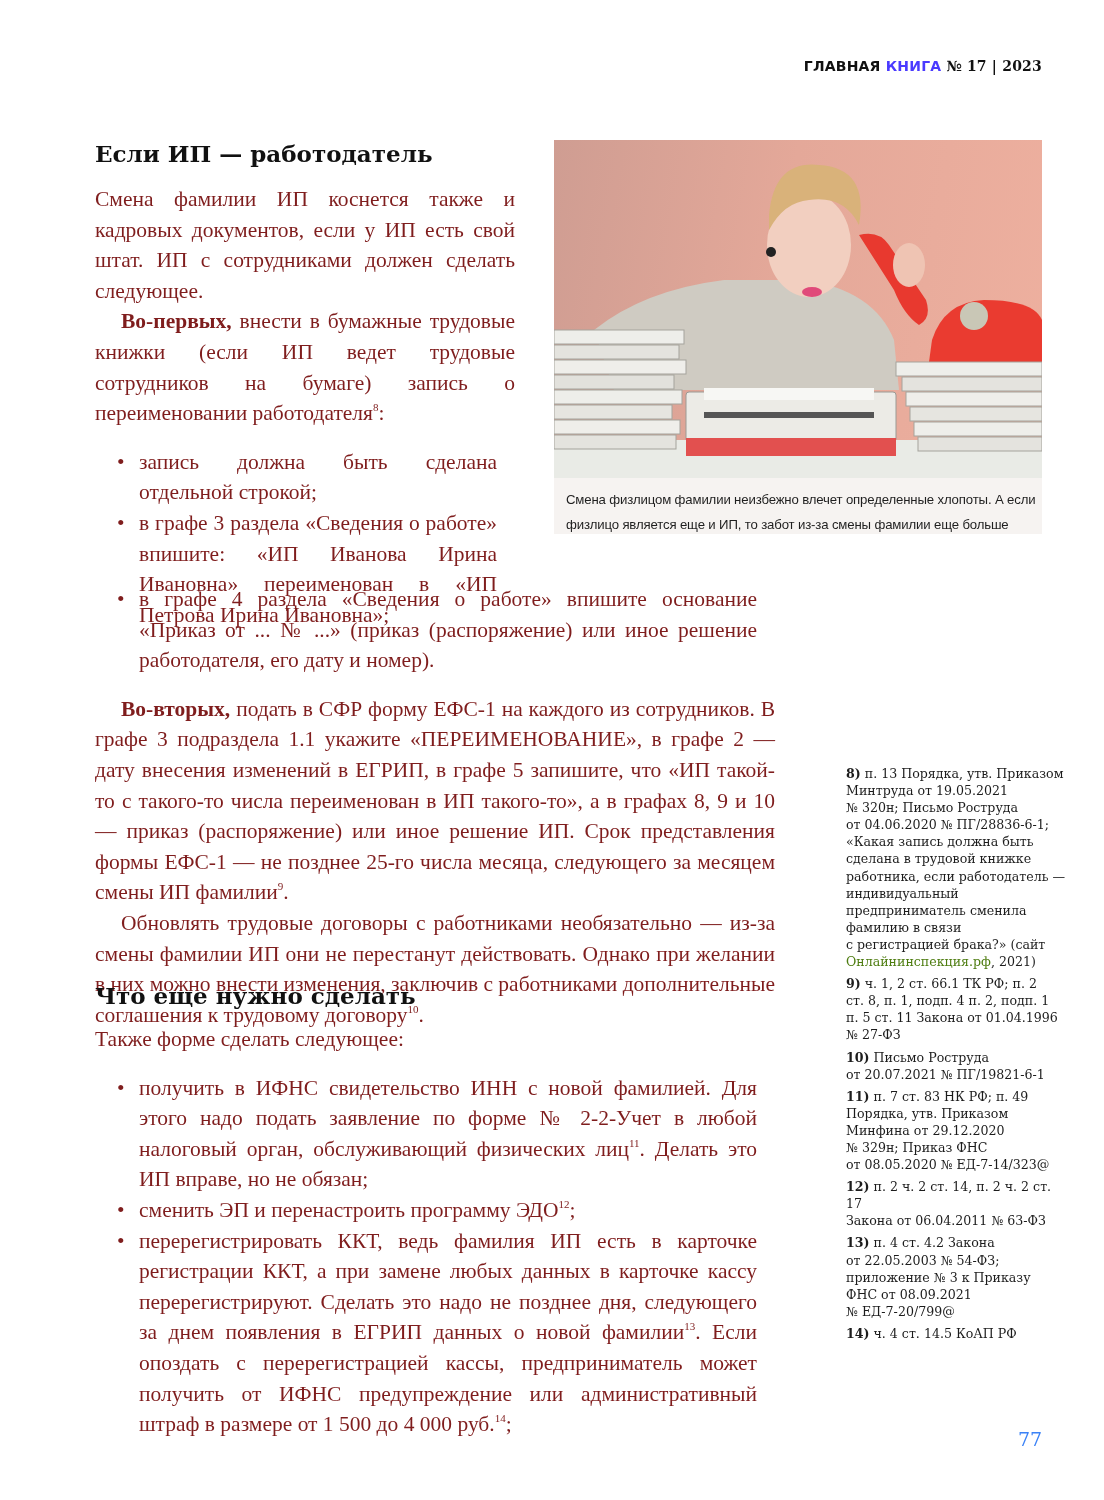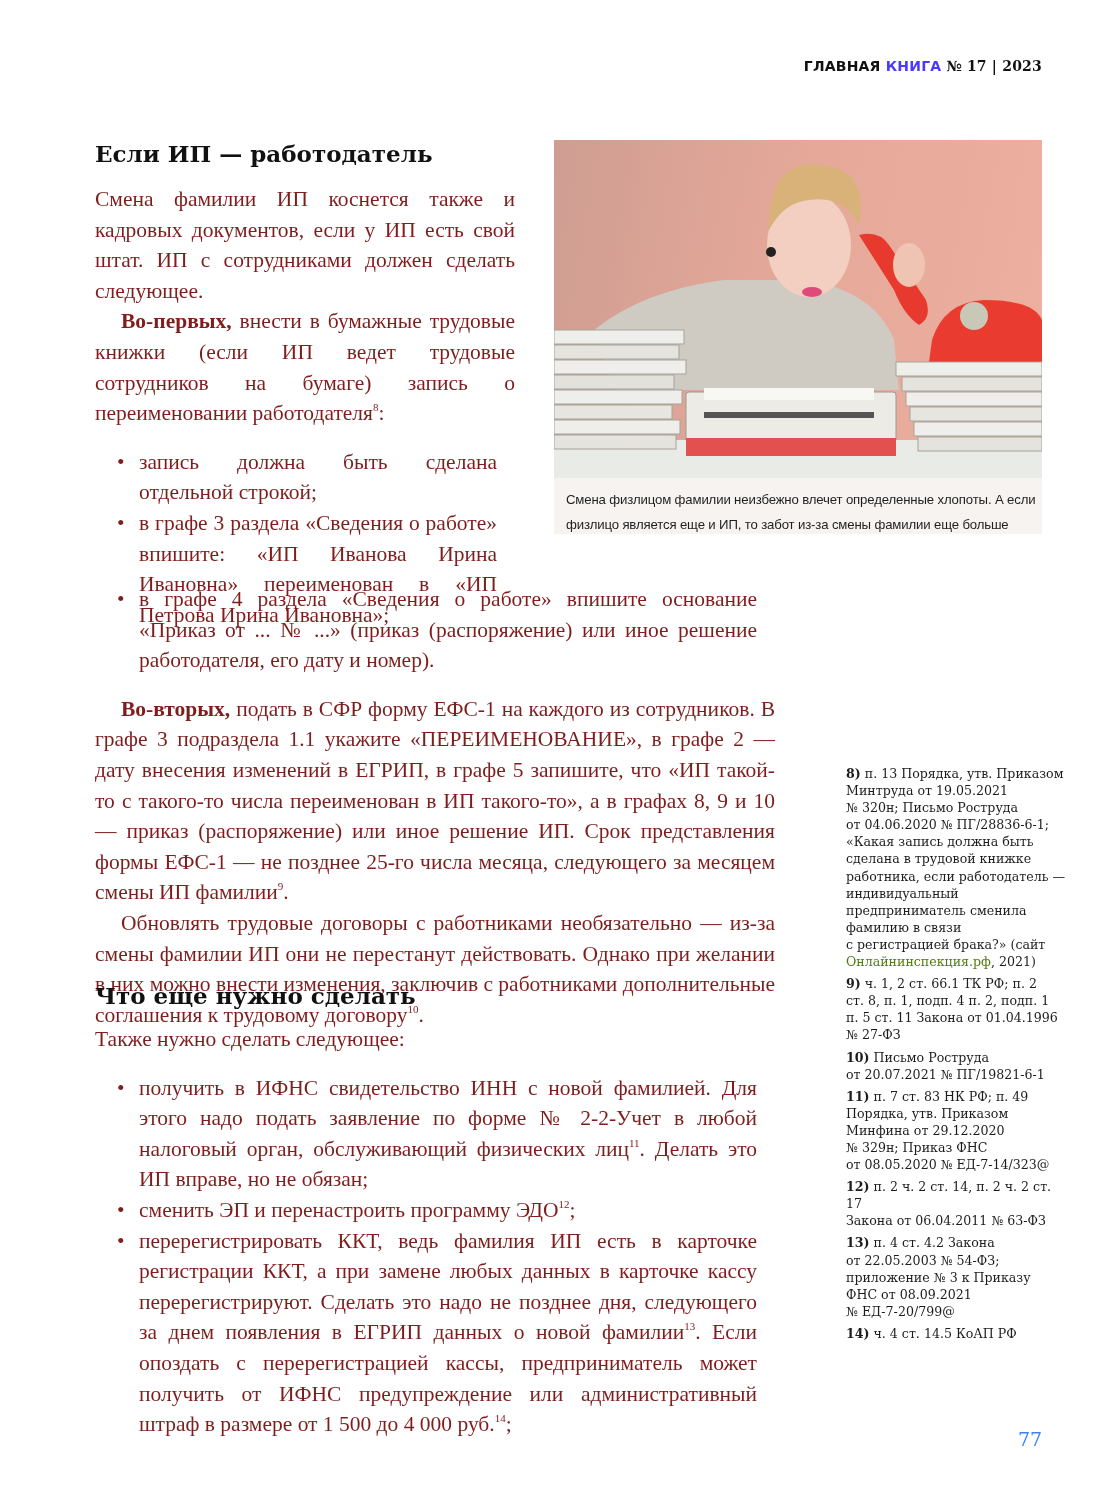--- a/index.html
+++ b/index.html
@@ -141,21 +141,21 @@
     <b>Во-вторых,</b><span> подать в СФР форму ЕФС-1 на каждого из сотрудников. В графе 3 подраздела 1.1 укажите «ПЕРЕИМЕНОВАНИЕ», в графе 2 — дату внесения изменений в ЕГРИП, в графе 5 запишите, что «ИП такой-то с такого-то числа переименован в ИП такого-то», а в графах 8, 9 и 10 — приказ (распоряжение) или иное решение ИП. Срок представления формы ЕФС-1 — не позднее 25-го числа месяца, следующего за месяцем смены ИП фамилии</span><sup>9</sup><span>.</span>
   </p>
   <p class="indent">
     <span>Обновлять трудовые договоры с работниками необязательно — из-за смены фамилии ИП они не перестанут действовать. Однако при желании в них можно внести изменения, заключив с работниками дополнительные соглашения к трудовому договору</span><sup>10</sup><span>.</span>
   </p>
 </div>
 
 <h2 class="h2" style="top:982px;">Что еще нужно сделать</h2>
 
 <div class="body-text col-wide" style="top:1024px;">
-  <p>Также нужно сделать следующее:</p>
+  <p>Также форме сделать следующее:</p>
   <ul>
     <li><span>получить в ИФНС свидетельство ИНН с новой фамилией. Для этого надо подать заявление по форме № 2-2-Учет в любой налоговый орган, обслуживающий физических лиц</span><sup>11</sup><span>. Делать это ИП вправе, но не обязан;</span></li>
     <li><span>сменить ЭП и перенастроить программу ЭДО</span><sup>12</sup><span>;</span></li>
     <li><span>перерегистрировать ККТ, ведь фамилия ИП есть в карточке регистрации ККТ, а при замене любых данных в карточке кассу перерегистрируют. Сделать это надо не позднее дня, следующего за днем появления в ЕГРИП данных о новой фамилии</span><sup>13</sup><span>. Если опоздать с перерегистрацией кассы, предприниматель может получить от ИФНС предупреждение или административный штраф в размере от 1 500 до 4 000 руб.</span><sup>14</sup><span>;</span></li>
   </ul>
 </div>
 
 <div class="footnotes">
   <p class="fn"><span class="num">8)</span> <span>п. 13 Порядка, утв. Приказом
 Минтруда от 19.05.2021

